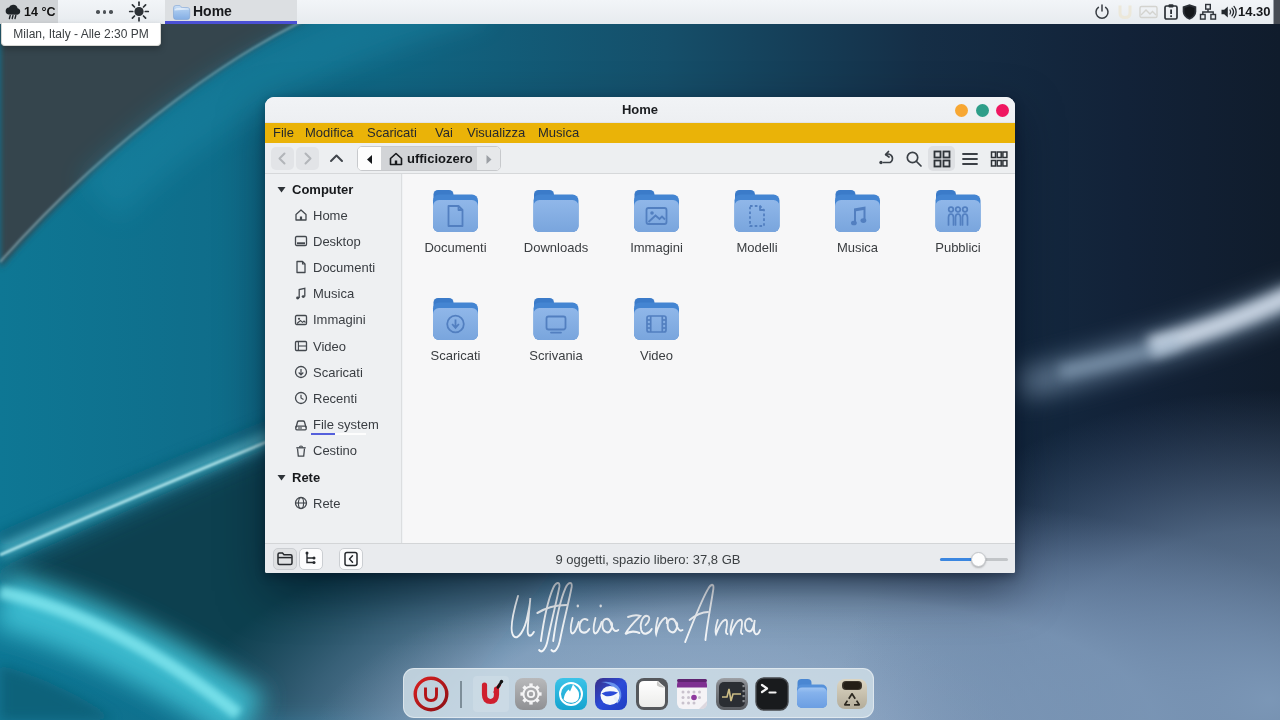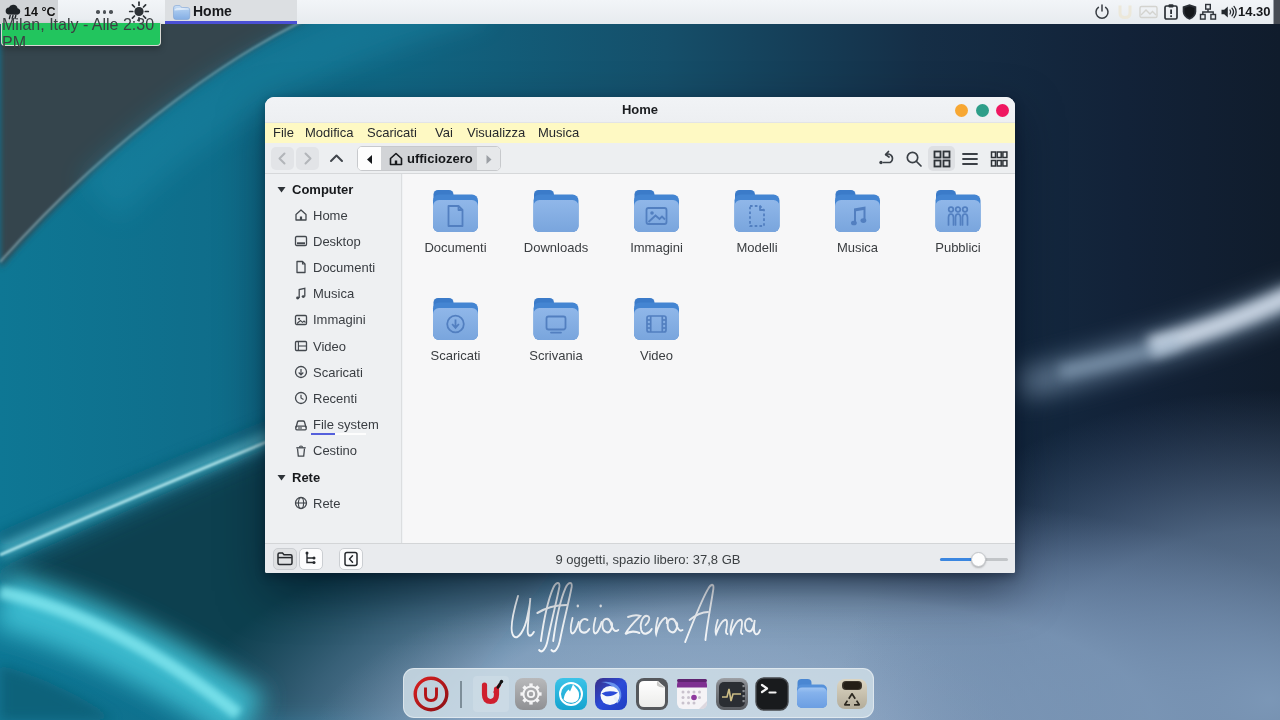--- a/index.html
+++ b/index.html
@@ -15,37 +15,37 @@
 #weather span { font-size:12.5px; font-weight:700; color:#111; margin-left:1px; }
 #dots { position:absolute; left:96px; top:0; height:24px; display:flex; align-items:center; gap:3px; }
 #dots i { width:3.5px; height:3.5px; border-radius:50%; background:#4d5257; }
 #taskbtn { position:absolute; left:165px; top:0; width:132px; height:24px; background:#dcdfe2; }
 #taskbtn .ul { position:absolute; left:0; bottom:0; width:100%; height:3px; background:#4b50d5; }
 #taskbtn .lbl { position:absolute; left:28px; top:3px; font-size:14px; font-weight:700; color:#17191c; }
 #clock { position:absolute; left:1238px; top:4px; font-size:13px; font-weight:700; color:#16181b; }
 #edgestrip { position:absolute; right:0; top:0; width:7px; height:24px; background:#474c54; border-left:1px solid #9aa0a8; }
 
 
-#tooltip { position:absolute; left:1px; top:23px; width:160px; height:23px; background:#22c55e;
+#tooltip { position:absolute; left:1px; top:23px; width:160px; height:23px; background:#ffffff;
   border:1px solid #d8d8d4; border-top:none; border-radius:0 0 4px 4px;
   box-shadow:0 3px 6px rgba(0,0,0,.25); z-index:60;
   display:flex; align-items:center; justify-content:center;
-  font-size:16px; color:#3c4043; }
+  font-size:12px; color:#3c4043;text-align:center; }
 
 
 #win { position:absolute; left:265px; top:97px; width:750px; height:476px;
   background:#f0f2f4; border-radius:9px 9px 2px 2px;
   box-shadow:0 18px 45px rgba(0,10,25,.5), 0 3px 10px rgba(0,10,25,.35); z-index:30; }
 #titlebar { position:absolute; left:0; top:0; width:100%; height:26px;
   background:linear-gradient(#f1f3f6,#edeff2); border-radius:9px 9px 0 0;
   border-bottom:1px solid #e2e4e7; }
 #titlebar .t { position:absolute; left:0; right:0; top:5px; text-align:center;
   font-size:13px; font-weight:700; color:#1b1d20; }
 .wbtn { position:absolute; top:104px; width:13px; height:13px; border-radius:50%; z-index:35; }
-#menubar { position:absolute; left:0; top:26px; width:100%; height:20px; background:#fef9c3;
+#menubar { position:absolute; left:0; top:26px; width:100%; height:20px; background:#eab308;
   font-size:13px; color:#26292d; }
 #menubar span { position:absolute; top:2px; }
 #toolbar { position:absolute; left:0; top:46px; width:100%; height:31px; background:#edeff1;
   border-bottom:1px solid #d6d8da; }
 .tbtn { position:absolute; top:4px; width:23px; height:23px; border-radius:5px; }
 .tbtn.gray { background:#e2e4e7; }
 #crumbs { position:absolute; left:92px; top:3px; width:144px; height:25px; border-radius:5px;
   border:1px solid #c7c9cc; overflow:hidden; display:flex; background:#fff;justify-content:flex-end; }
 #crumbs .c1 { width:23px; background:#fdfdfd; position:relative; }
 #crumbs .c2 { width:97px; background:#d2d4d7; position:relative; display:flex; align-items:center; }

